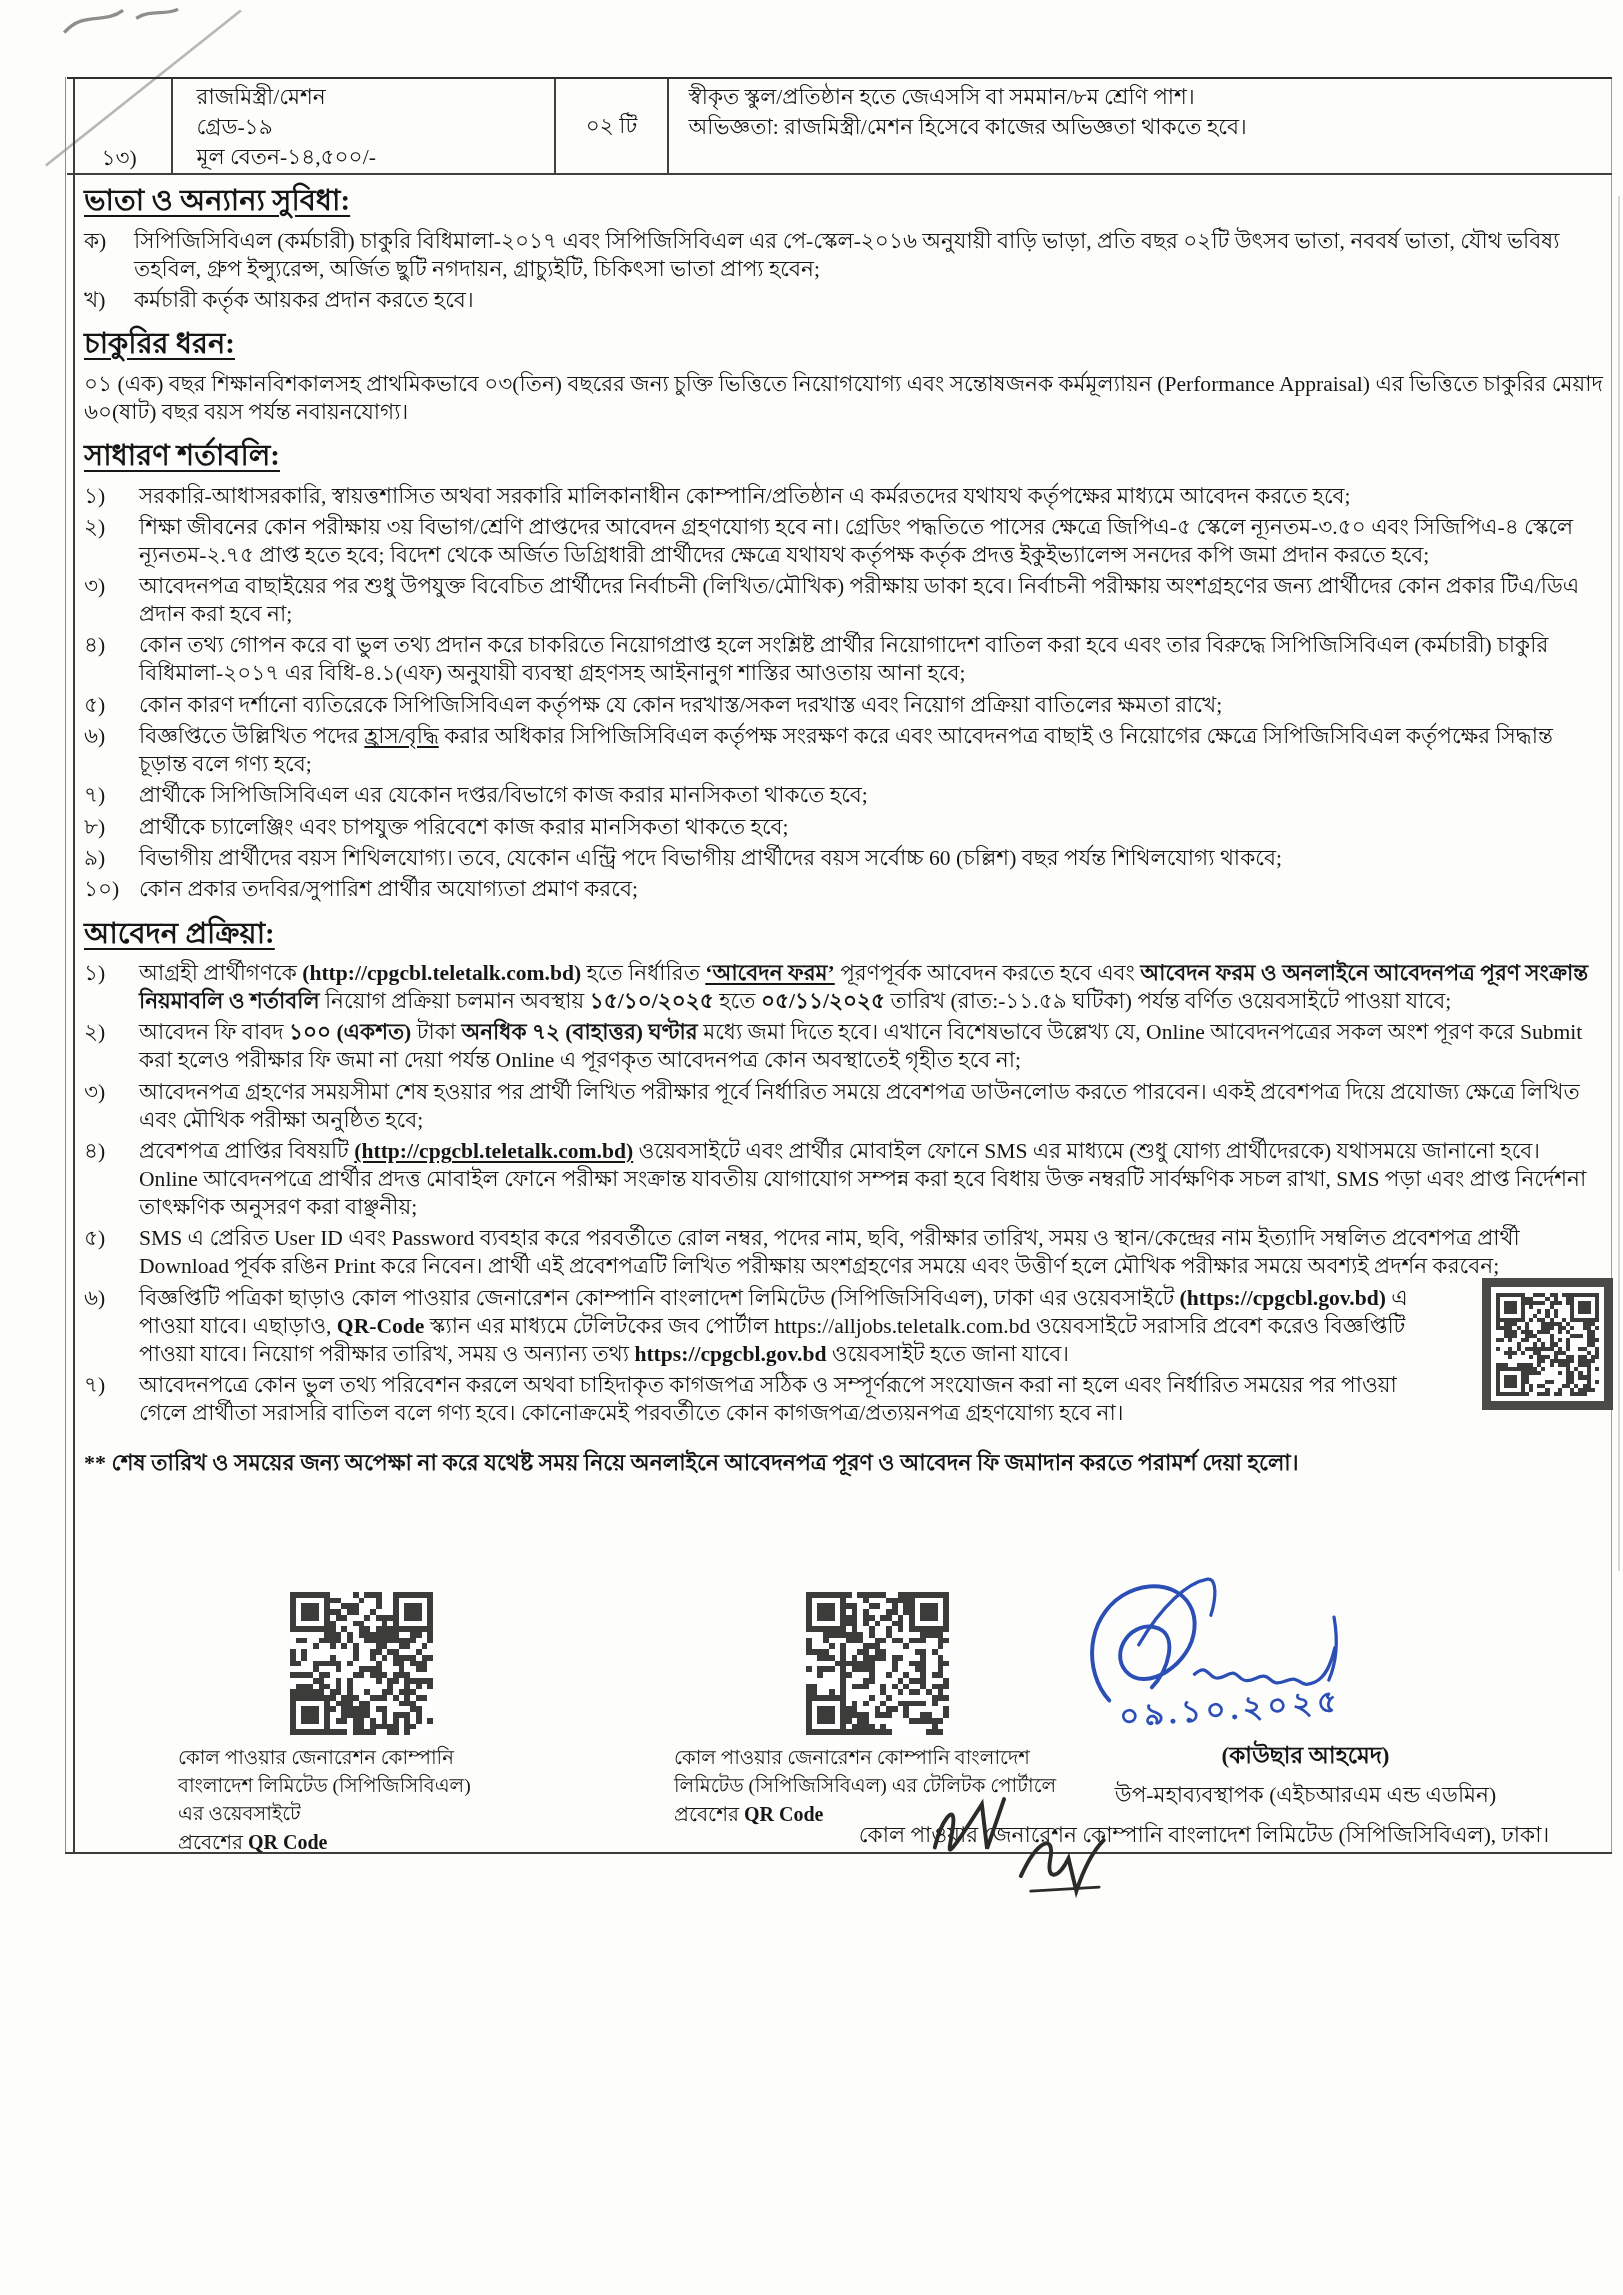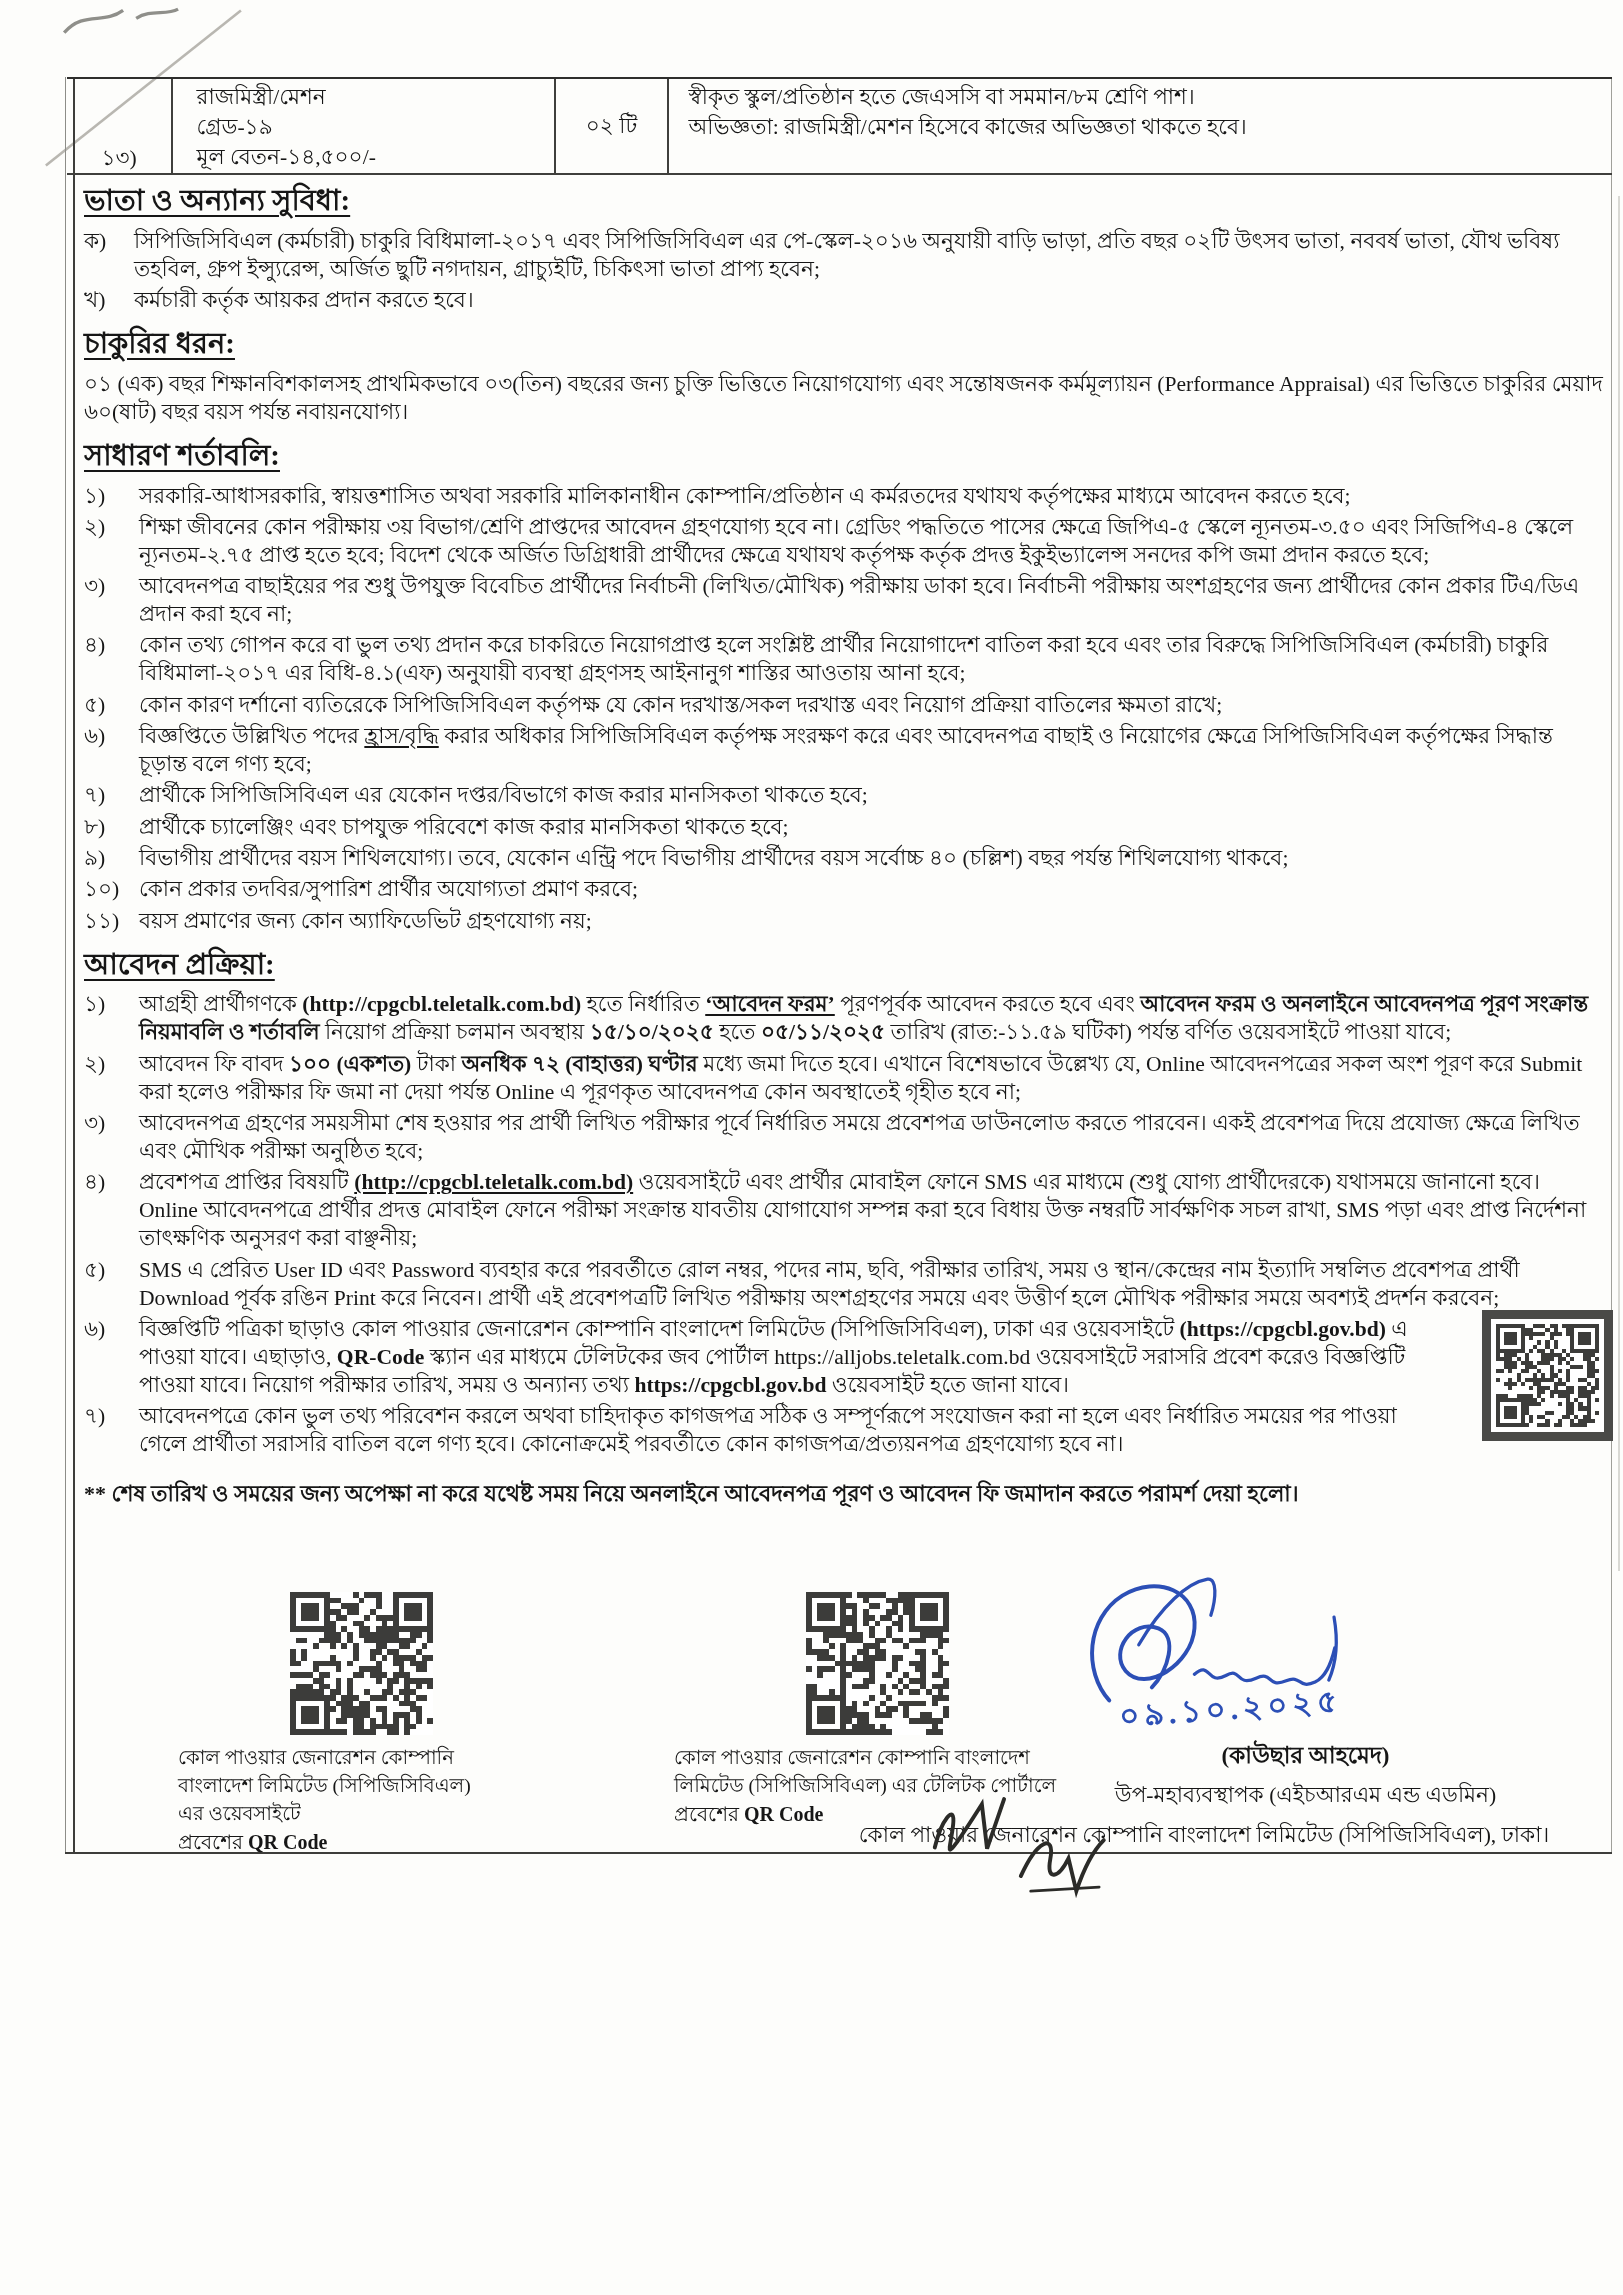--- a/index.html
+++ b/index.html
@@ -153,29 +153,25 @@
     <div class="item">
       <span class="lbl">৭)</span>
       <span class="txt">প্রার্থীকে সিপিজিসিবিএল এর যেকোন দপ্তর/বিভাগে কাজ করার মানসিকতা থাকতে হবে;</span>
     </div>
     <div class="item">
       <span class="lbl">৮)</span>
       <span class="txt">প্রার্থীকে চ্যালেঞ্জিং এবং চাপযুক্ত পরিবেশে কাজ করার মানসিকতা থাকতে হবে;</span>
     </div>
     <div class="item">
       <span class="lbl">৯)</span>
-      <span class="txt">বিভাগীয় প্রার্থীদের বয়স শিথিলযোগ্য। তবে, যেকোন এন্ট্রি পদে বিভাগীয় প্রার্থীদের বয়স সর্বোচ্চ ৪০ (চল্লিশ) বছর পর্যন্ত শিথিলযোগ্য থাকবে;</span>
+      <span class="txt">বিভাগীয় প্রার্থীদের বয়স শিথিলযোগ্য। তবে, যেকোন এন্ট্রি পদে বিভাগীয় প্রার্থীদের বয়স সর্বোচ্চ 60 (চল্লিশ) বছর পর্যন্ত শিথিলযোগ্য থাকবে;</span>
     </div>
     <div class="item">
       <span class="lbl">১০)</span>
       <span class="txt">কোন প্রকার তদবির/সুপারিশ প্রার্থীর অযোগ্যতা প্রমাণ করবে;</span>
-    </div>
-    <div class="item">
-      <span class="lbl">১১)</span>
-      <span class="txt">বয়স প্রমাণের জন্য কোন অ্যাফিডেভিট গ্রহণযোগ্য নয়;</span>
     </div>
 
     <div class="sec-head">আবেদন প্রক্রিয়া:</div>
     <div class="item">
       <span class="lbl">১)</span>
       <span class="txt"><span>আগ্রহী প্রার্থীগণকে </span><span class="bold">(http://cpgcbl.teletalk.com.bd)</span><span> হতে নির্ধারিত </span><span class="bold uline">‘আবেদন ফরম’</span><span> পূরণপূর্বক আবেদন করতে হবে এবং </span><span class="bold">আবেদন ফরম ও অনলাইনে আবেদনপত্র পূরণ সংক্রান্ত নিয়মাবলি ও শর্তাবলি</span><span> নিয়োগ প্রক্রিয়া চলমান অবস্থায় </span><span class="bold">১৫/১০/২০২৫</span><span> হতে </span><span class="bold">০৫/১১/২০২৫</span><span> তারিখ (রাত:-১১.৫৯ ঘটিকা) পর্যন্ত বর্ণিত ওয়েবসাইটে পাওয়া যাবে;</span></span>
     </div>
     <div class="item">
       <span class="lbl">২)</span>
       <span class="txt"><span>আবেদন ফি বাবদ </span><span class="bold">১০০ (একশত)</span><span> টাকা </span><span class="bold">অনধিক ৭২ (বাহাত্তর) ঘণ্টার</span><span> মধ্যে জমা দিতে হবে। এখানে বিশেষভাবে উল্লেখ্য যে, Online আবেদনপত্রের সকল অংশ পূরণ করে Submit করা হলেও পরীক্ষার ফি জমা না দেয়া পর্যন্ত Online এ পূরণকৃত আবেদনপত্র কোন অবস্থাতেই গৃহীত হবে না;</span></span>

